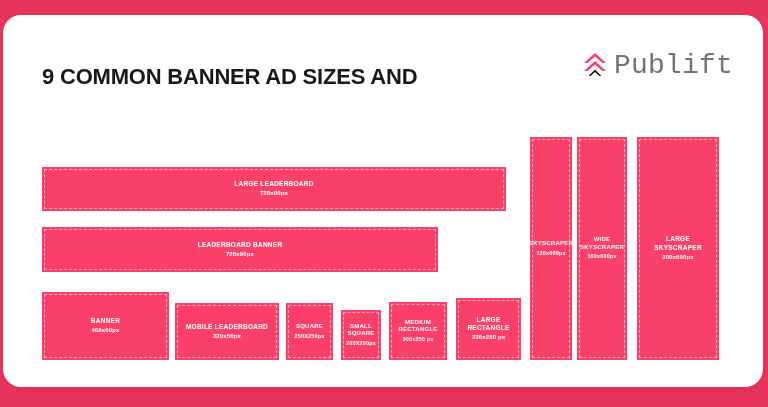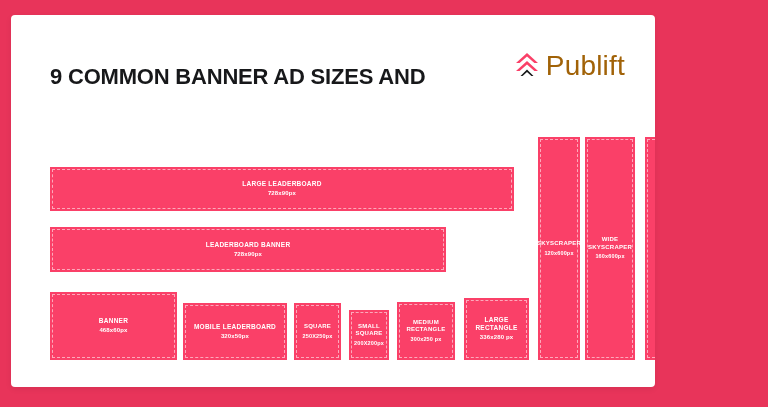--- a/index.html
+++ b/index.html
@@ -17,26 +17,26 @@
 
   .stage {
     position: relative;
     width: 768px;
     height: 407px;
     background: #e8345a;
   }
 
   .card {
     position: absolute;
-    left: 11px;
+    left: 3px;
     top: 15px;
-    width: 644px;
+    width: 760px;
     height: 372px;
     background: #ffffff;
-    border-radius: 4px;
+    border-radius: 18px;
     box-shadow: 0 2px 6px rgba(0,0,0,0.07);
     overflow: hidden;
   }
 
   .title {
     position: absolute;
     left: 39px;
     top: 48px;
     width: 470px;
     margin: 0;
@@ -57,25 +57,25 @@
     display: flex;
     align-items: center;
     gap: 6px;
   }
   .logo-mark {
     width: 26px;
     height: 28px;
     display: block;
   }
   .logo-word {
-    font-family: Liberation Sans, sans-serif;
+    font-family: Liberation Mono, monospace;
     font-size: 28px;
     font-weight: 400;
     letter-spacing: 0.2px;
-    color: #a16207;
+    color: #737373;
     line-height: 1;
     position: relative;
     top: 1px;
   }
 
   
   .ad {
     position: absolute;
     background: #fa4068;
     outline: 1px dashed rgba(255,255,255,0.55);

